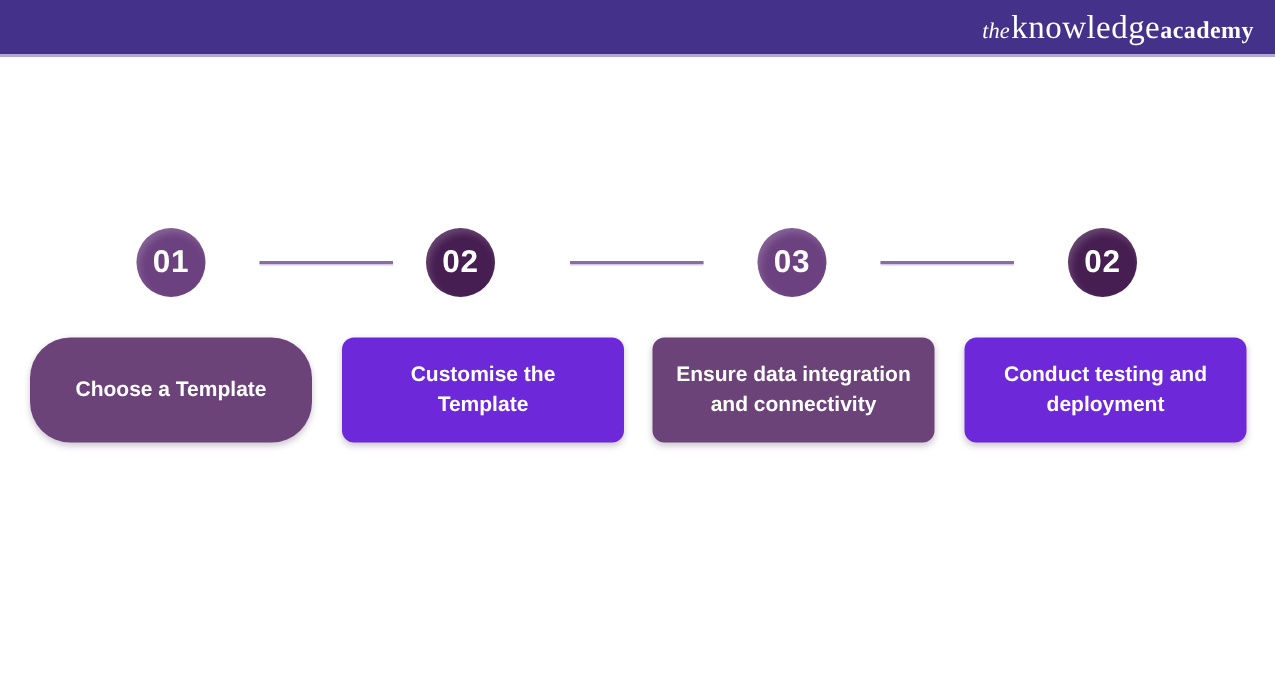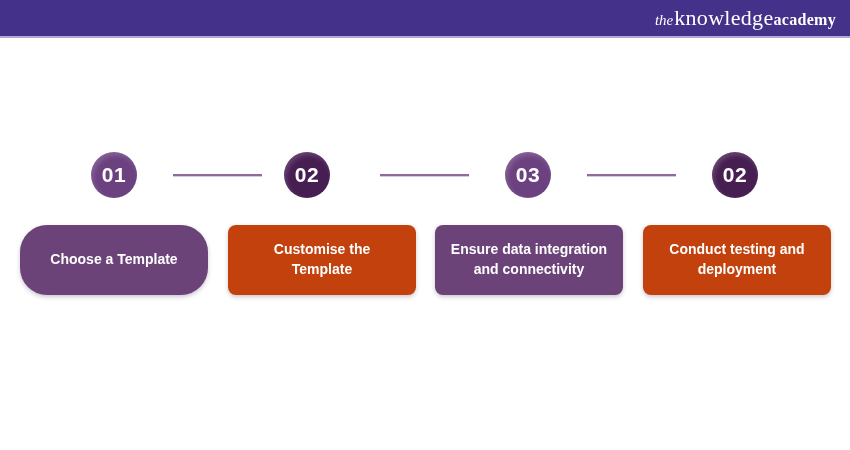--- a/index.html
+++ b/index.html
@@ -43,21 +43,21 @@
   .l1{left:173px;} .l2{left:380px;} .l3{left:587px;}
   
   .step-box{
     position:absolute;top:225px;width:188px;height:70px;border-radius:8px;
     display:flex;align-items:center;justify-content:center;text-align:center;
     color:#ffffff;font-size:14px;font-weight:600;line-height:1.4;
     padding:0 14px;box-sizing:border-box;
     box-shadow:0 2px 4px rgba(60,30,70,.25);
   }
   .box-light{background:#6b4379;}
-  .box-dark{background:#c2410c;}
+  .box-dark{background:#6d28d9;}
   .b1{left:20px;border-radius:27px;}  .b2{left:228px;}  .b3{left:435px;}  .b4{left:643px;}
 </style>
 </head>
 <body>
 
 <div class="canvas">
 
   <div class="header">
     <div class="logo">
       <span class="the">the</span>

